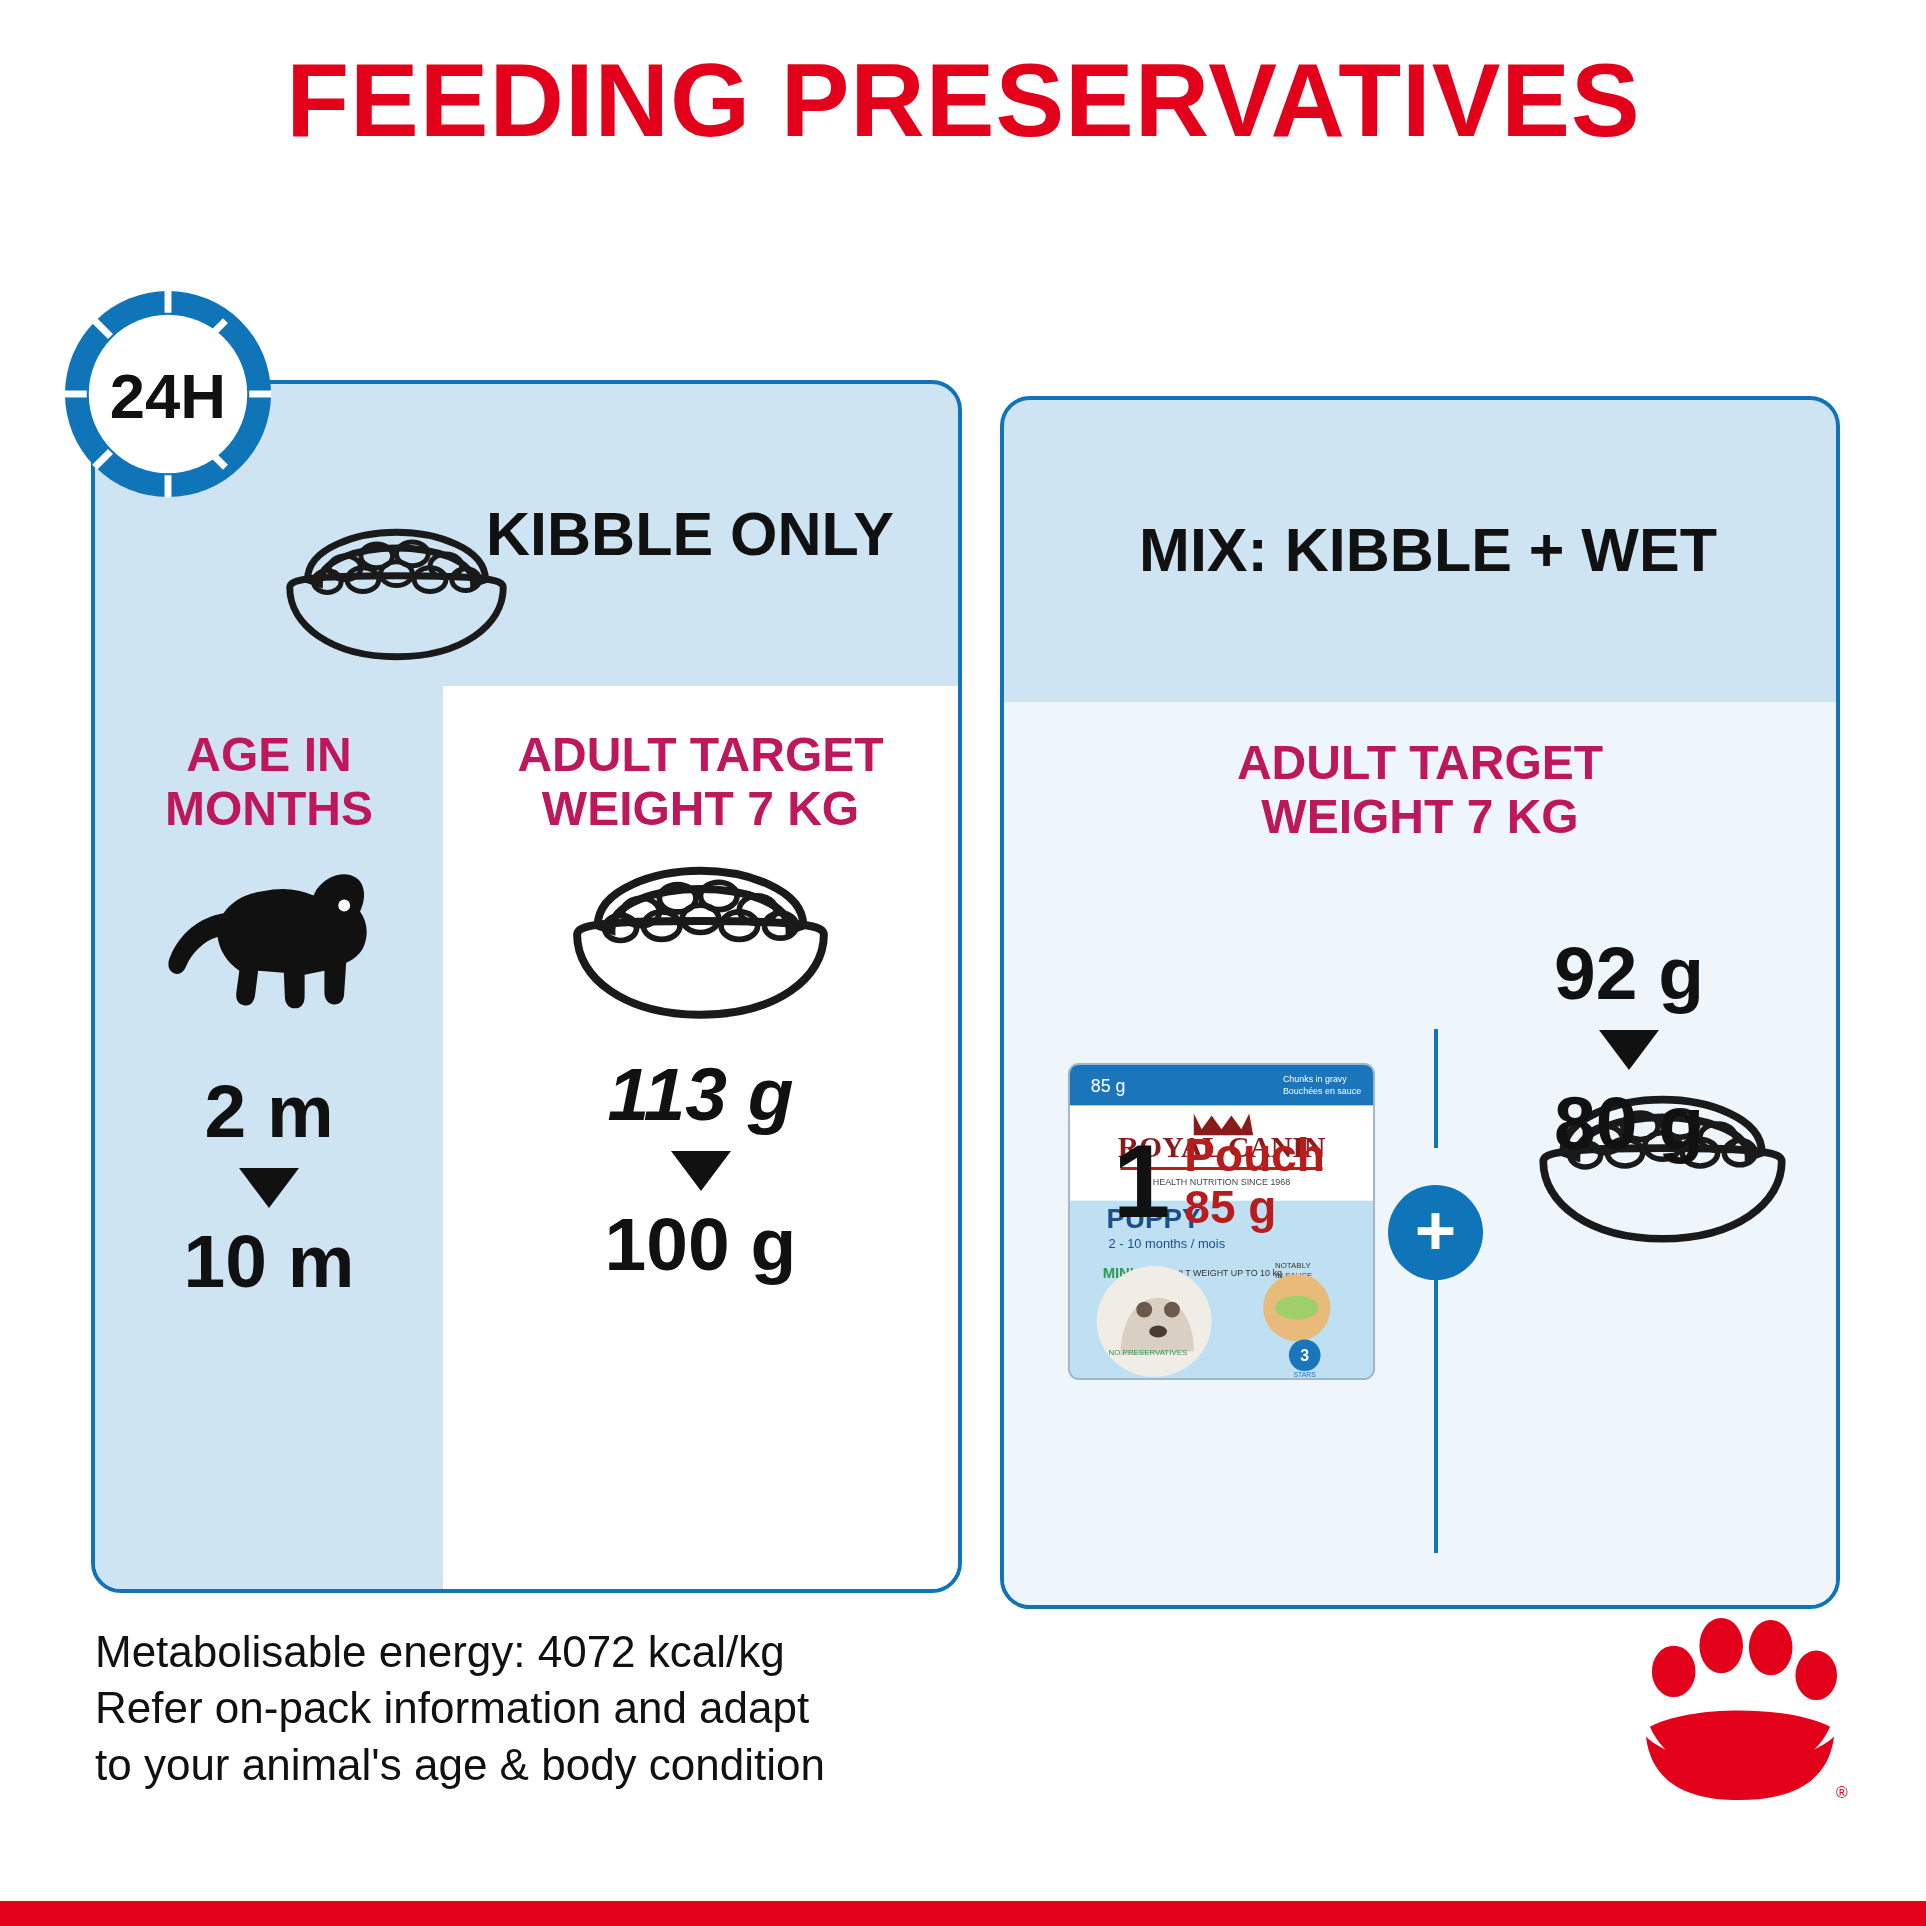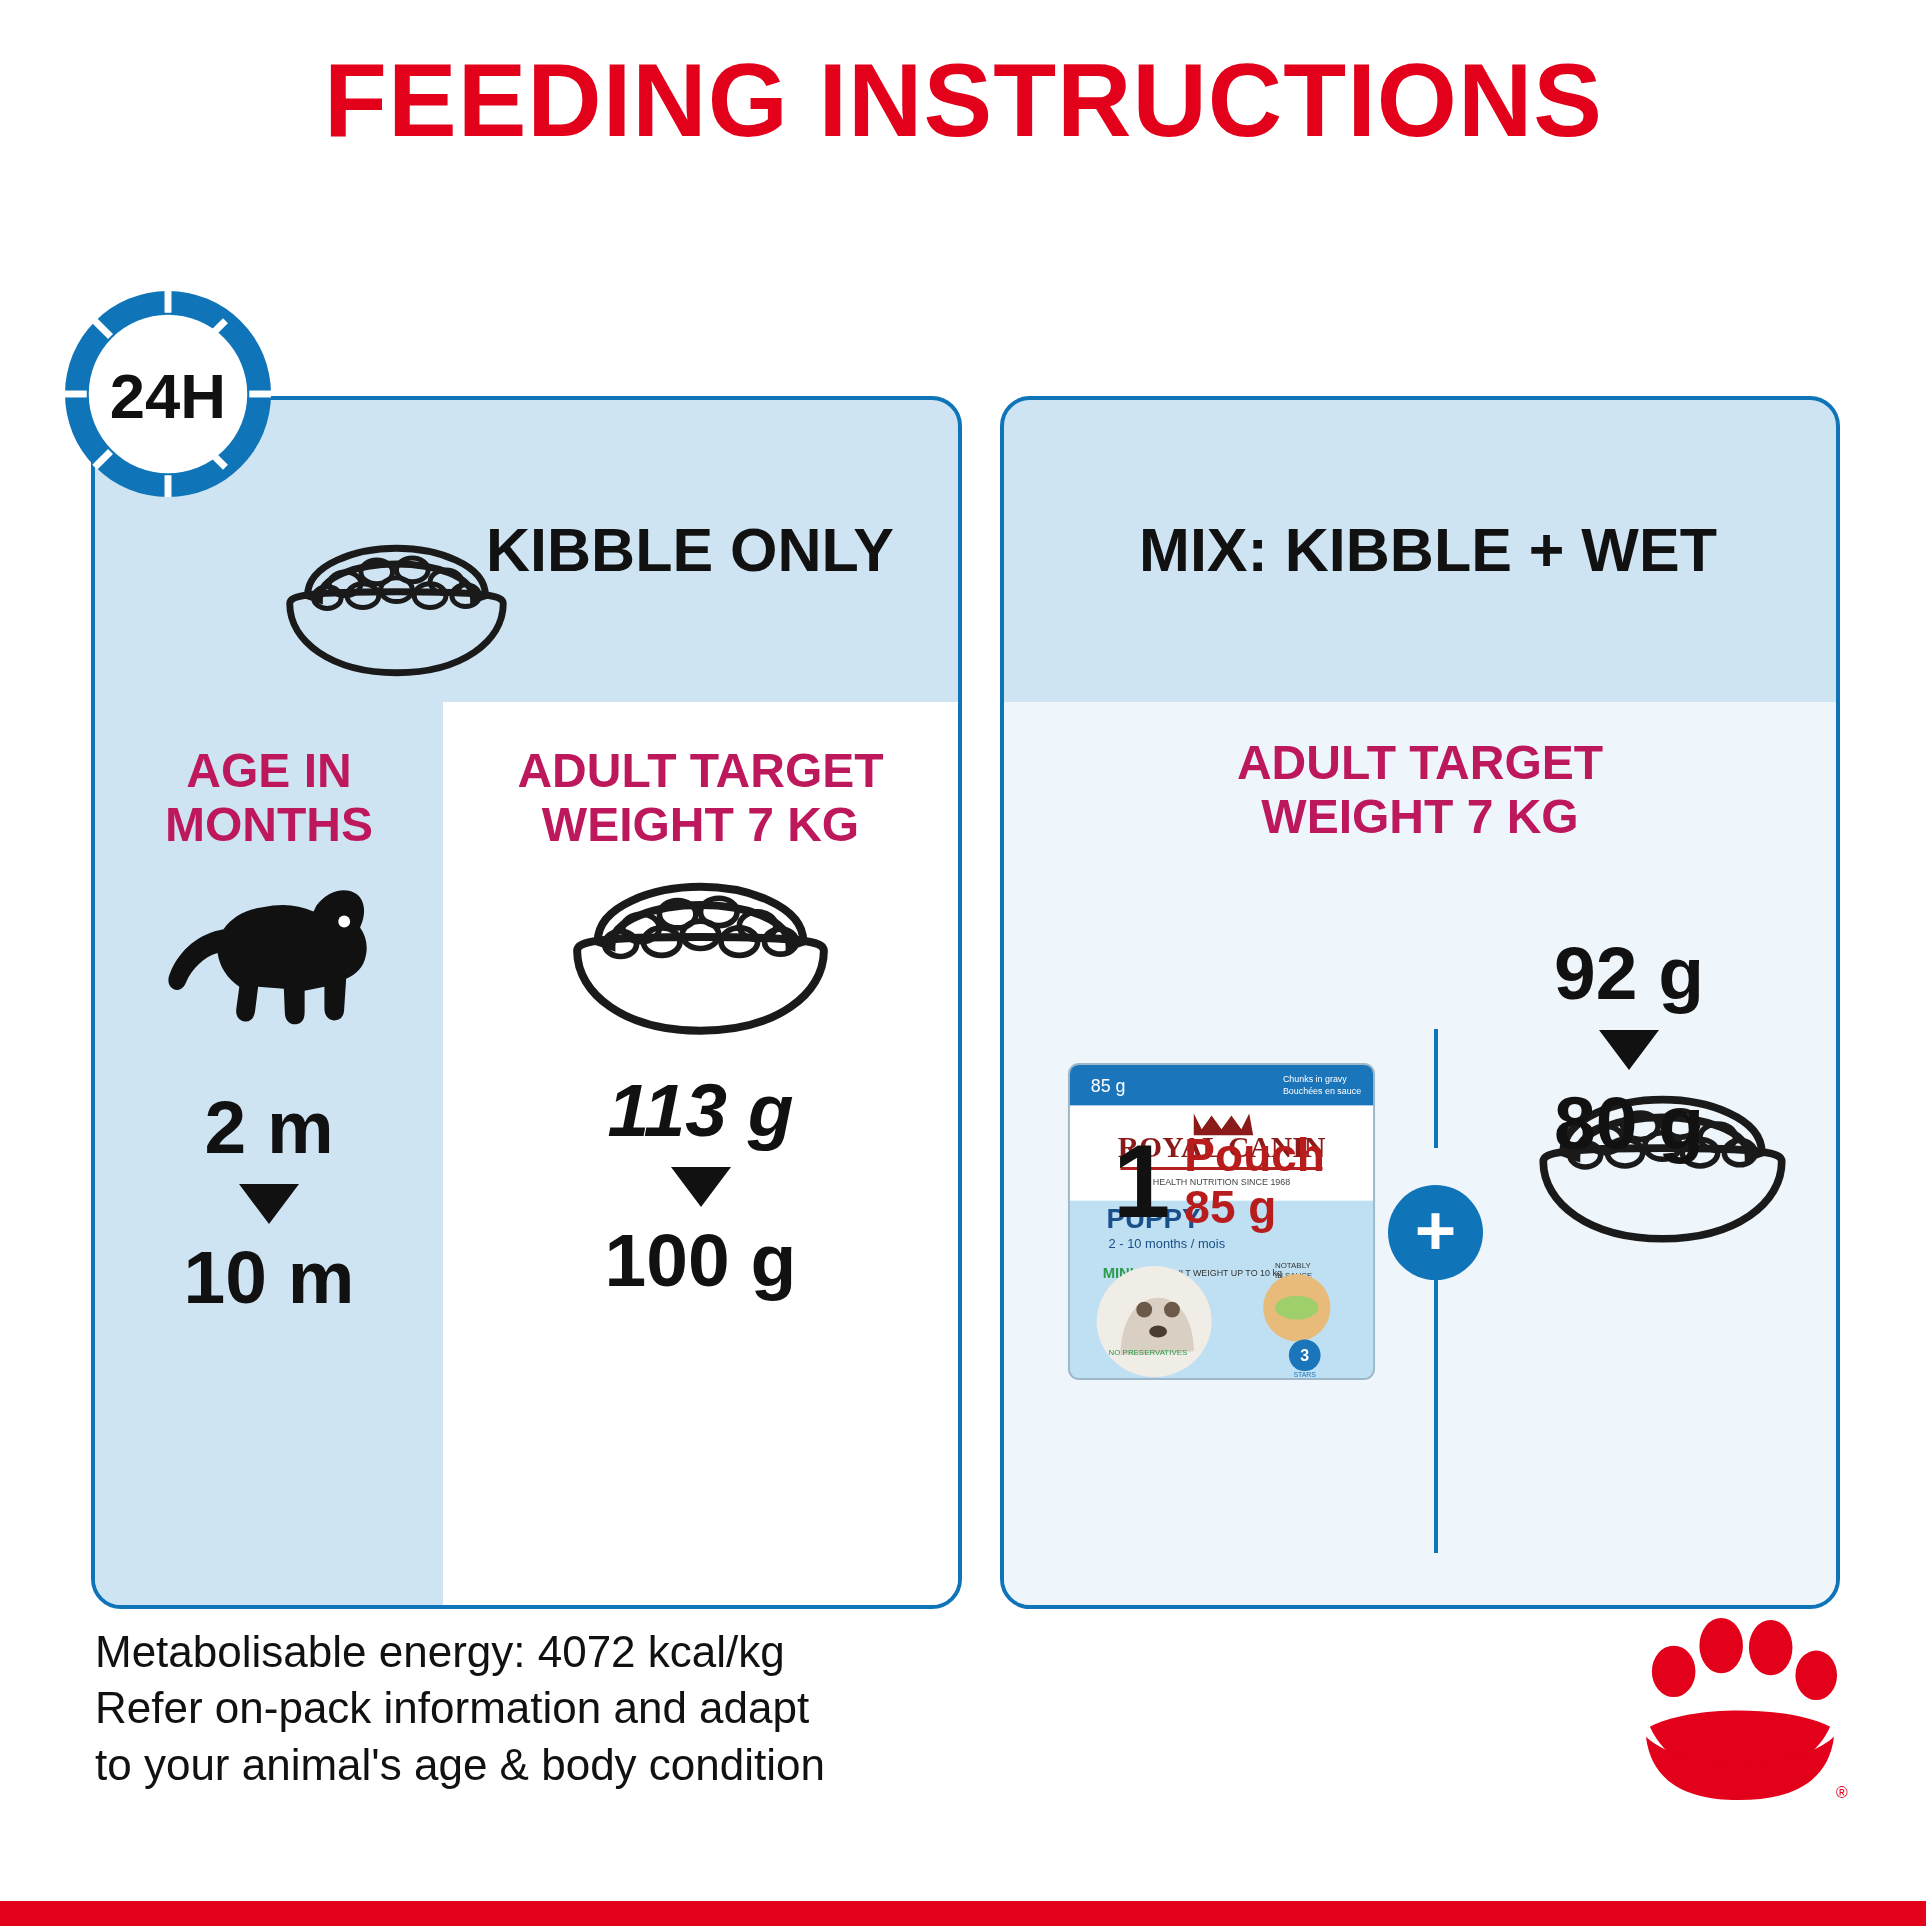--- a/index.html
+++ b/index.html
@@ -31,21 +31,21 @@
   
   .panel {
     position: absolute;
     border: 4px solid #0f74b8;
     border-radius: 30px;
     box-sizing: border-box;
     overflow: hidden;
   }
   .panel-left {
     left: 91px;
-    top: 396px;
+    top: 380px;
     width: 871px;
     height: 1213px;
     background: #cfe4f3;
   }
   .panel-right {
     left: 1000px;
     top: 396px;
     width: 840px;
     height: 1213px;
     background: #cfe4f3;
@@ -244,21 +244,21 @@
     left: 0;
     bottom: 0;
     width: 100%;
     height: 26px;
     background: #e2001a;
   }
 </style>
 </head>
 <body>
 
-<div class="title">FEEDING INSTRUCTIONS</div>
+<div class="title">FEEDING PRESERVATIVES</div>
 
 <div class="panel panel-left">
 
   <div class="panel-head">
     <div class="panel-head-text">KIBBLE
 ONLY</div>
   </div>
 
   <svg class="bowl" style="position:absolute; left:173px; top:134px;" width="257" height="149" viewBox="0 0 260 150">
     <g fill="none" stroke="#1a1a1a" stroke-width="7">

